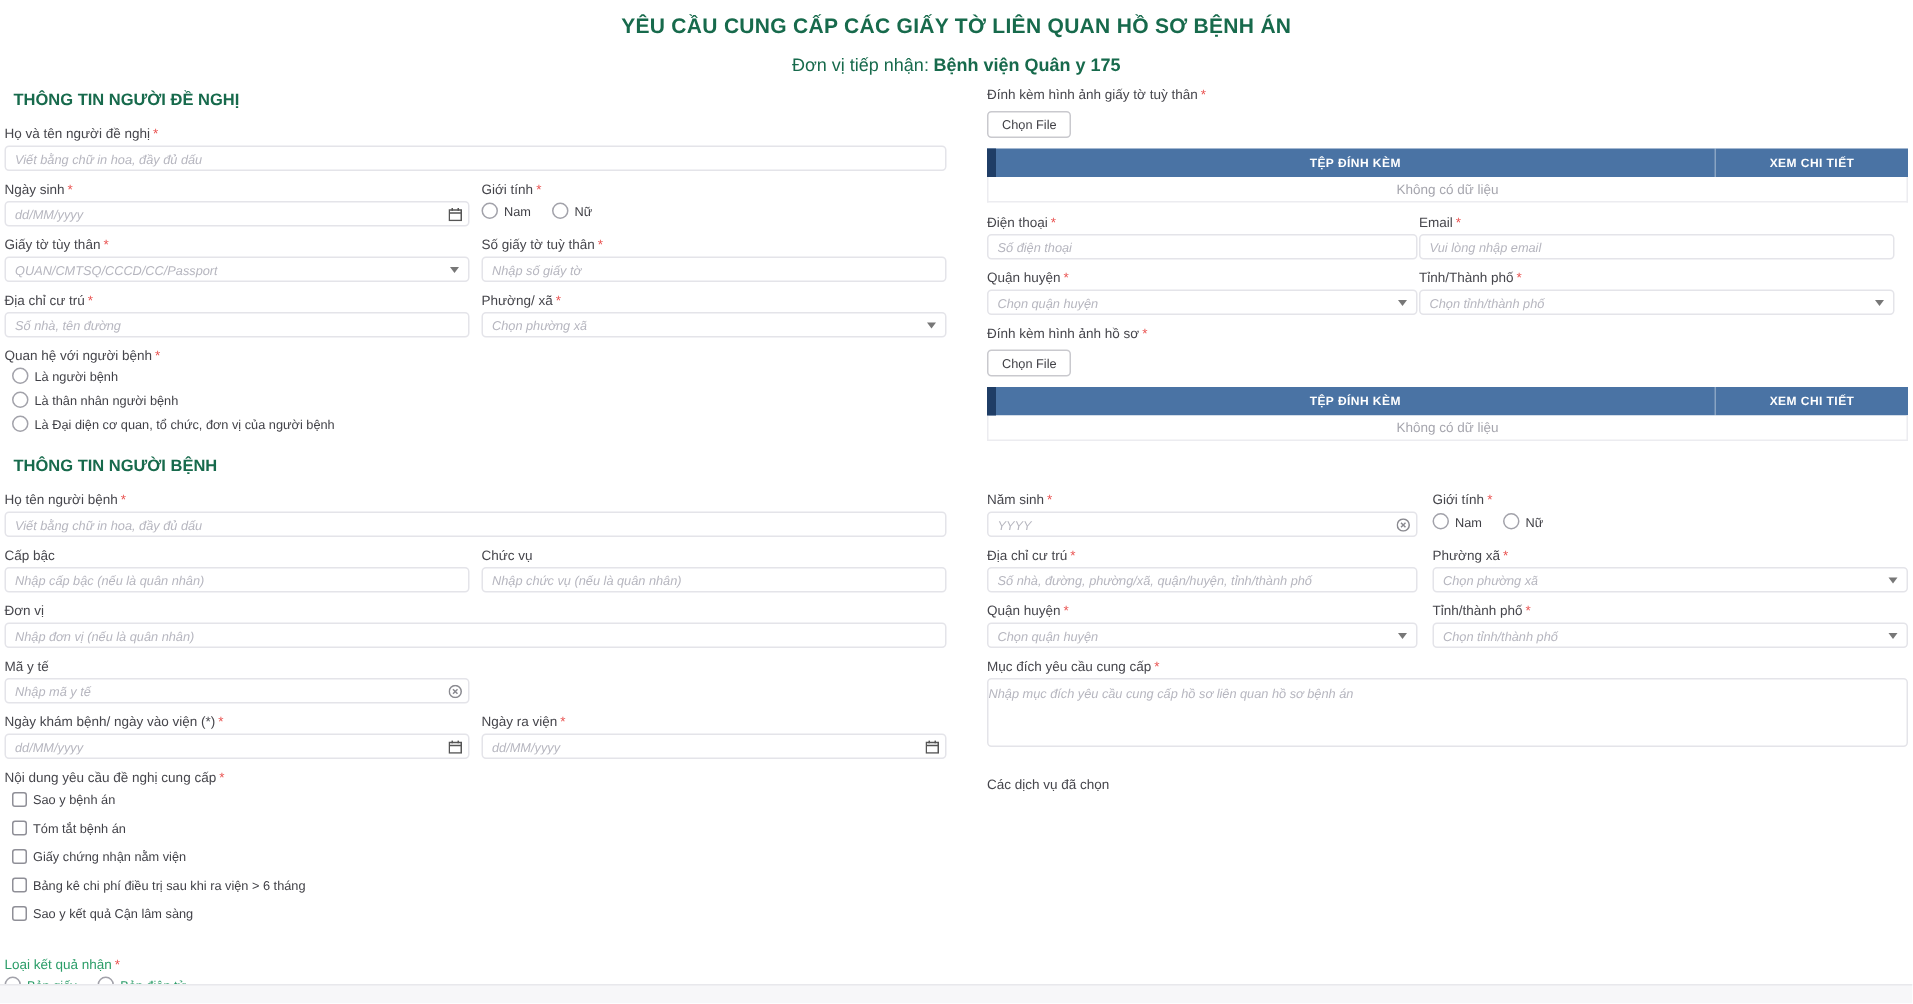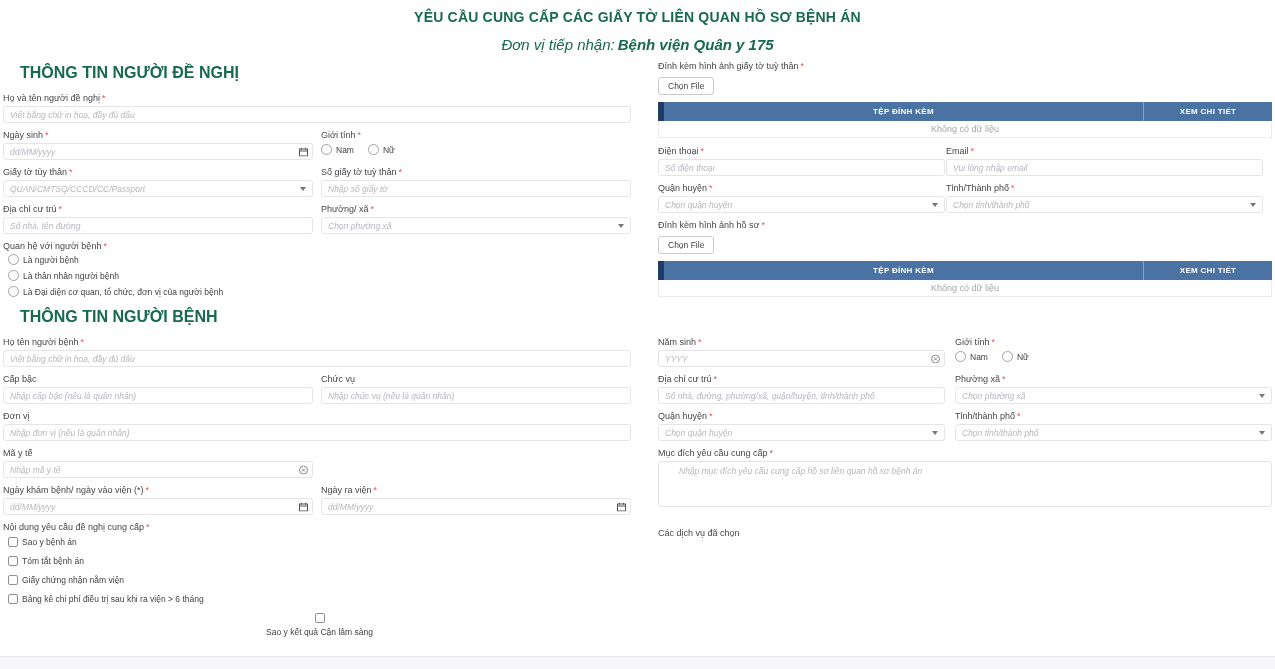--- a/index.html
+++ b/index.html
@@ -1,44 +1,44 @@
 <!DOCTYPE html>
 <html lang="vi"><head>
 <meta charset="utf-8">
 <style>
   * { margin:0; padding:0; box-sizing:border-box; }
   html,body { width:1275px; height:669px; overflow:hidden; background:#fff; }
   body { font-family:"Liberation Sans", sans-serif; color:#44444a; position:relative; }
 
   .hdr { text-align:center; padding-top:9px; }
   .title { font-size:14px; font-weight:bold; color:#176a4c; letter-spacing:.2px; }
-  .subtitle { margin-top:11px; font-size:15px; font-style:italic; color:#176a4c; }
+  .subtitle { margin-top:11px; font-size:12px; color:#176a4c; }
   .subtitle .unit { font-weight:bold; margin-left:3px; }
 
   .main { display:flex; gap:27px; padding:0 3px; margin-top:8px; }
   .col-l { width:628px; }
   .col-r { width:614px; }
 
-  .sec { font-size:16px; font-weight:bold; color:#176a4c; margin:3px 0 11px 17px; }
+  .sec { font-size:11px; font-weight:bold; color:#176a4c; margin:3px 0 11px 6px; }
 
   .lbl { display:block; font-size:9px; color:#46464c; margin-bottom:2px; line-height:11px; }
   .req { color:#e9504e; margin-left:2px; }
 
   .fld { margin-bottom:7px; }
   .r { display:flex; gap:8px; margin-bottom:7px; }
   .rr { display:flex; gap:1px; margin-bottom:7px; }
   .w310 { width:310px; } .w287 { width:287px; } .w317 { width:317px; } .wfull { flex:1; }
 
   .inpwrap { position:relative; }
   input.text, textarea.text {
     width:100%; height:17px; border:1px solid #e4e4e9; border-radius:3px;
     padding:0 6px; font-size:8.5px; color:#333; font-family:"Liberation Sans", sans-serif;
     background:#fff; outline:none; display:block;
   }
-  textarea.text { height:46px; padding:4px 20px; resize:none; }
+  textarea.text { height:46px; padding:4px 0; resize:none; }
   ::placeholder { color:#b6b6bf; font-style:italic; opacity:1; }
   .icon-right { position:absolute; right:5px; top:50%; transform:translateY(-50%); display:flex; }
 
   .select {
     height:17px; border:1px solid #e4e4e9; border-radius:3px; background:#fff;
     display:flex; align-items:center; justify-content:space-between; padding:0 6px; cursor:pointer;
   }
   .select .ph { font-size:8.5px; color:#b6b6bf; font-style:italic; white-space:nowrap; overflow:hidden; }
   .caret { width:0; height:0; border-left:3px solid transparent; border-right:3px solid transparent; border-top:4px solid #777; flex:none; margin-left:4px; }
 
@@ -412,21 +412,21 @@
             <span>Tóm tắt bệnh án</span>
           </span>
         <span class="opt" style="margin:0 0 9px 5px;">
             <span class="check"></span>
             <span>Giấy chứng nhận nằm viện</span>
           </span>
         <span class="opt" style="margin:0 0 9px 5px;">
             <span class="check"></span>
             <span>Bảng kê chi phí điều trị sau khi ra viện &gt; 6 tháng</span>
           </span>
-        <span class="opt" style="margin:0 0 9px 5px;flex-direction:column;">
+        <span class="opt" style="margin:0 0 9px 5px;">
             <span class="check"></span>
             <span>Sao y kết quả Cận lâm sàng</span>
           </span>
       </div>
     </div>
     <div class="prr" style="display:block;">
       <span class="svclbl">Các dịch vụ đã chọn</span>
     </div>
   </div>
 

